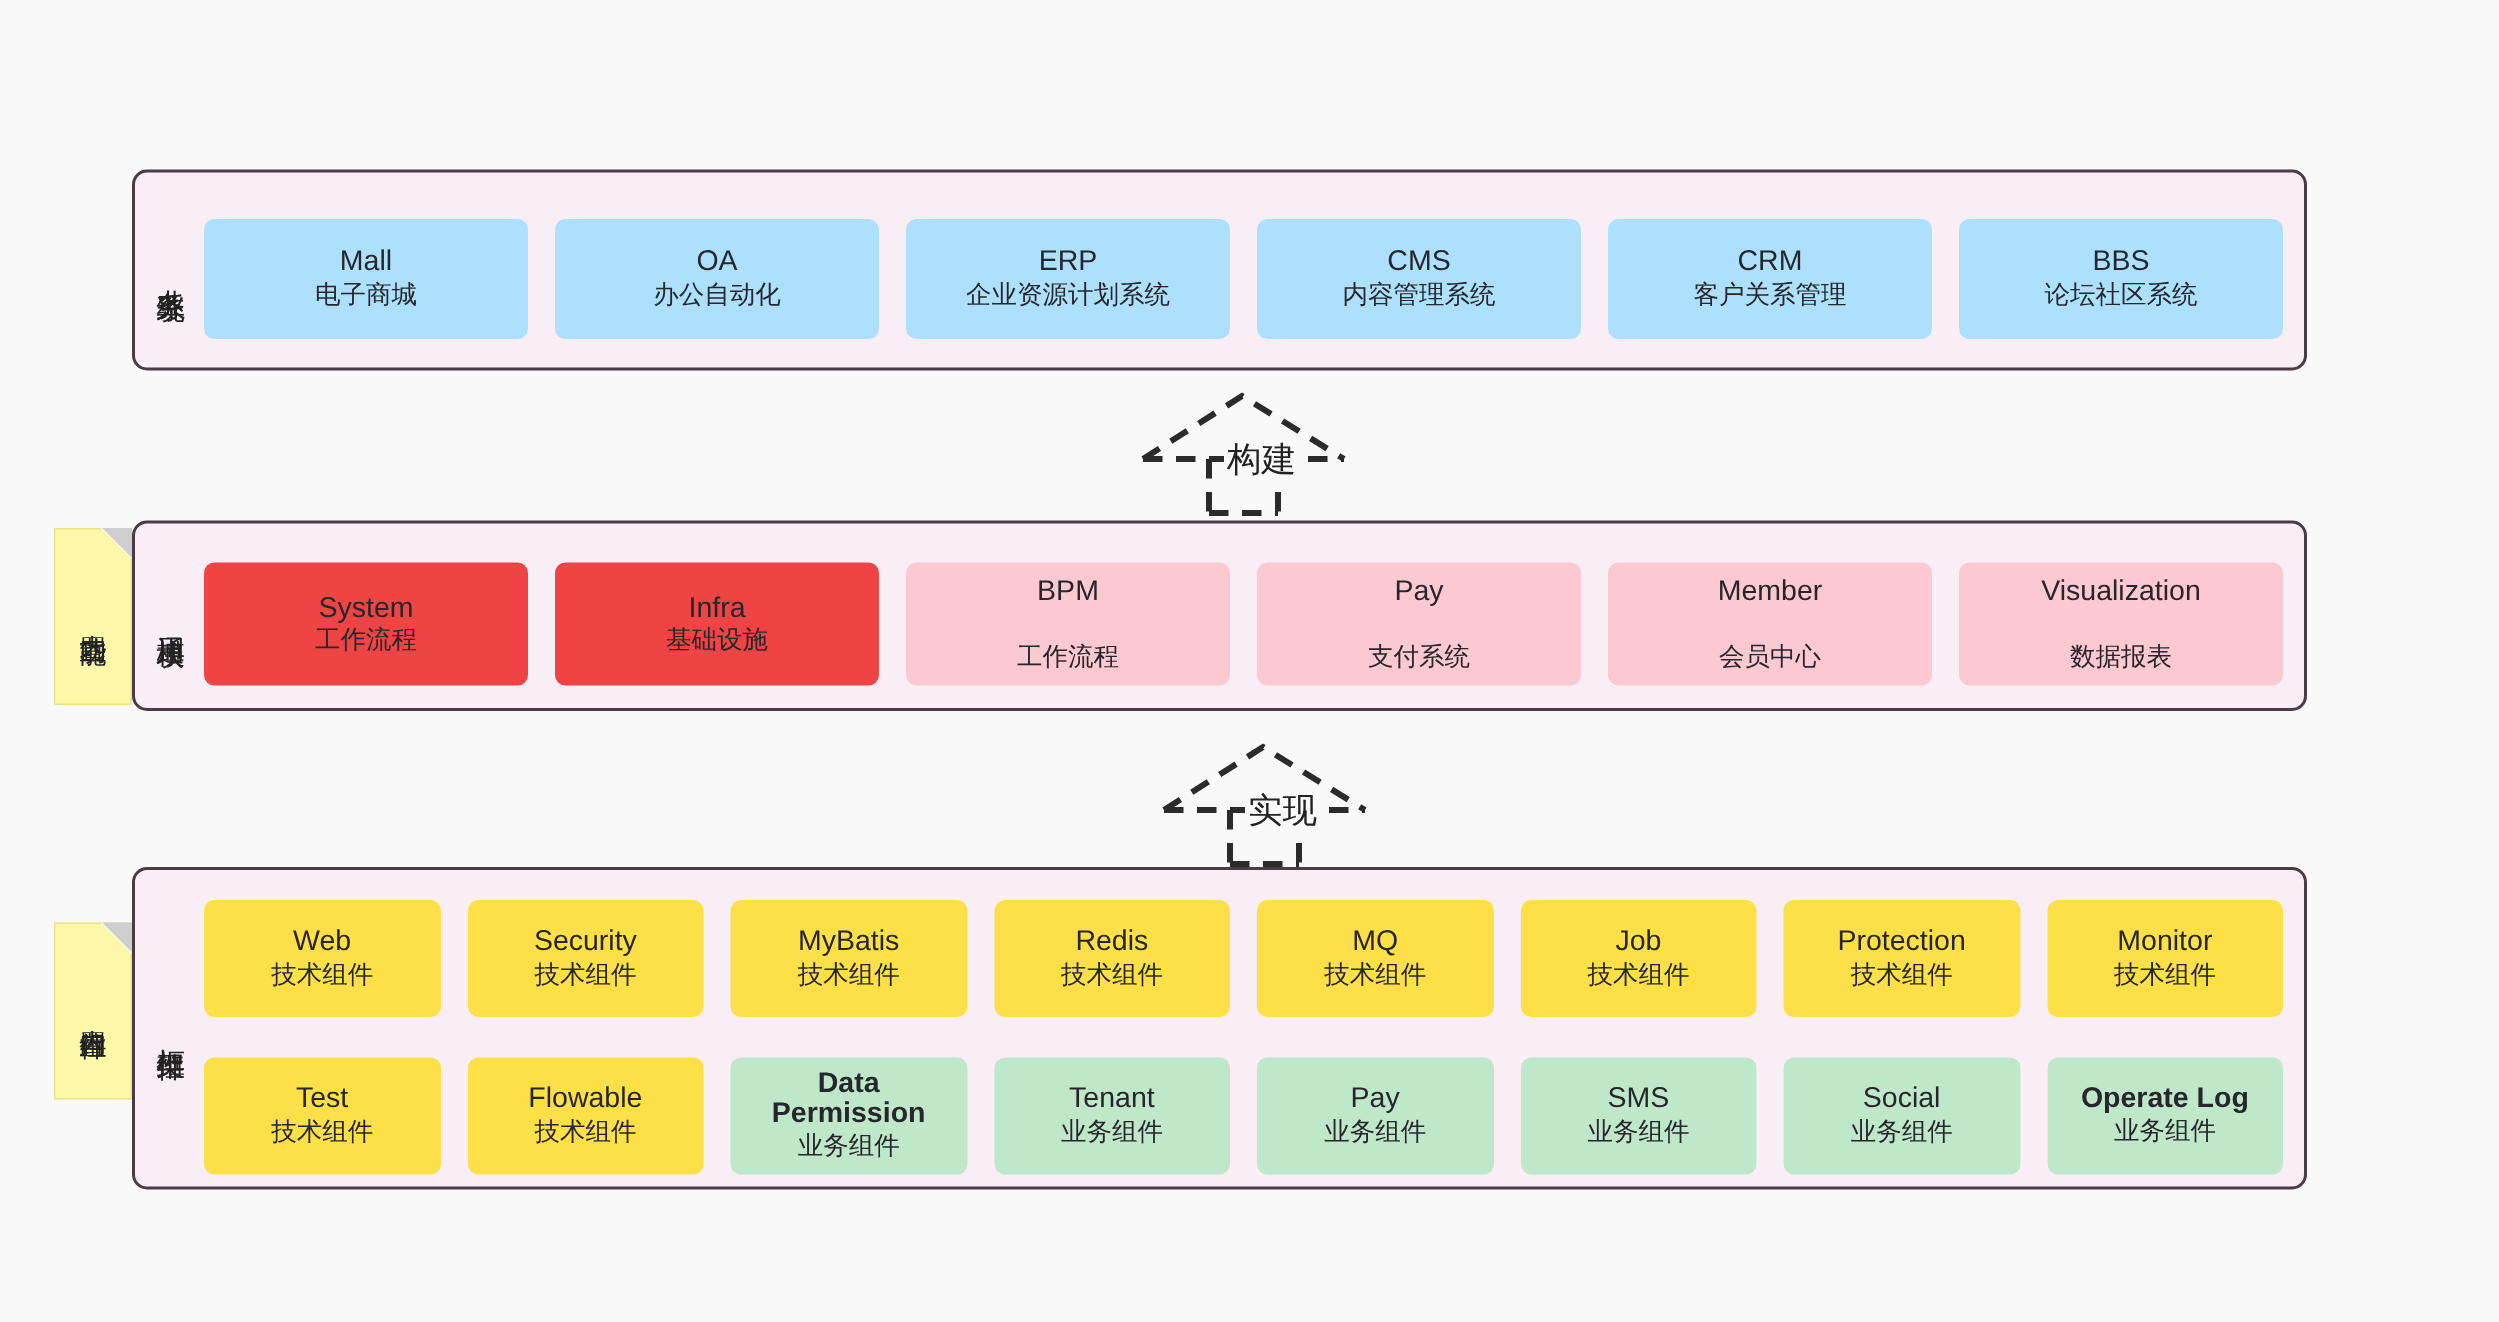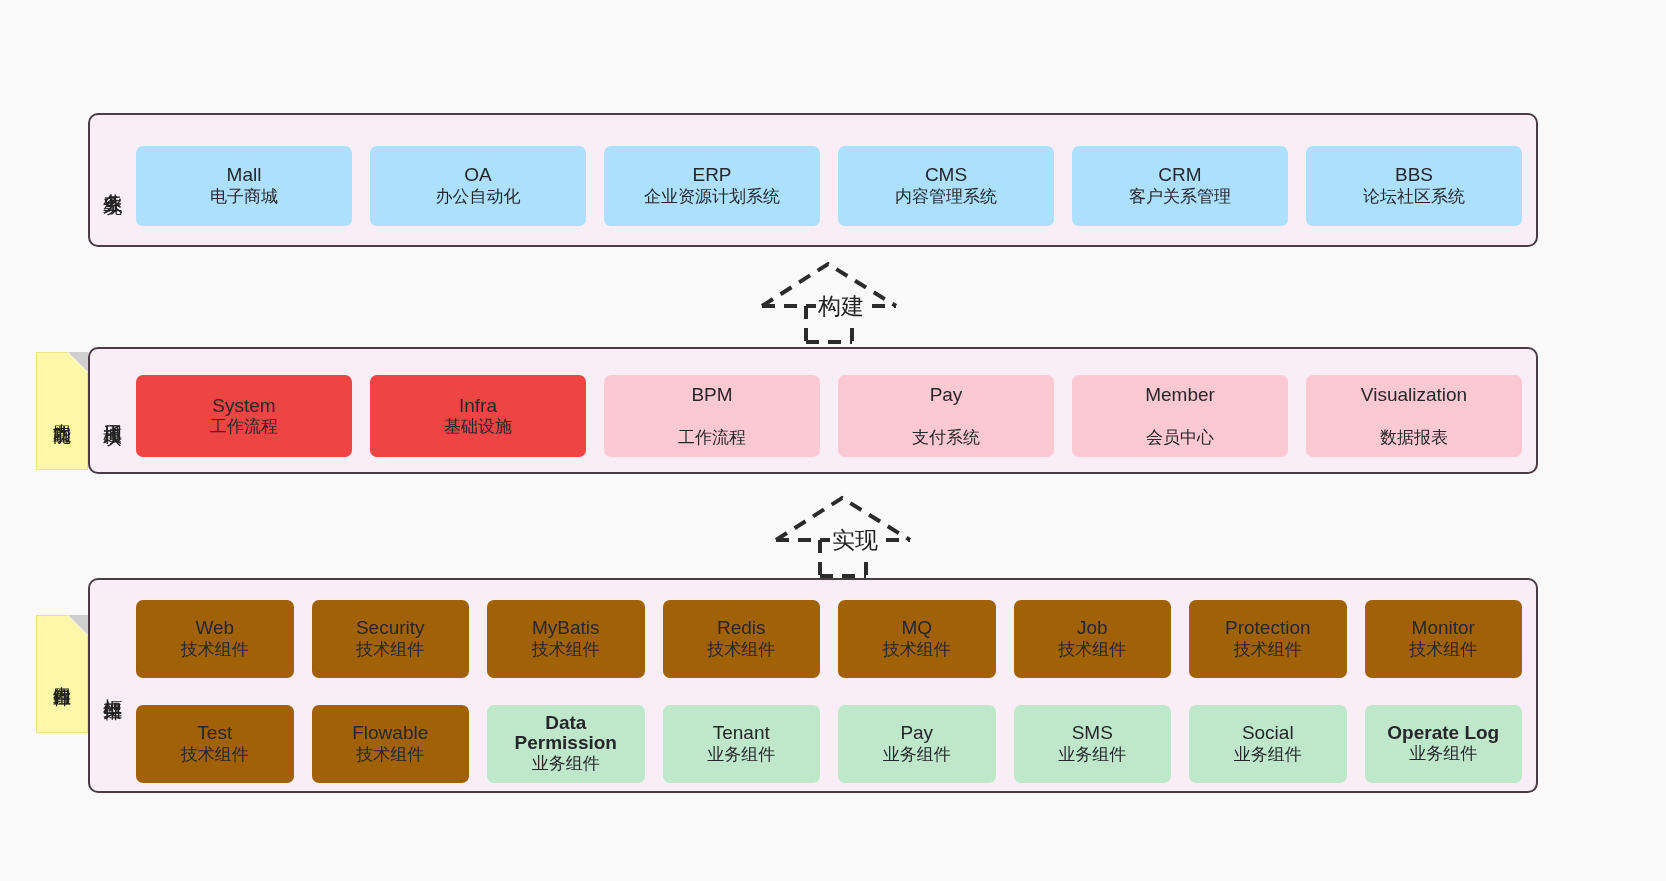--- a/index.html
+++ b/index.html
@@ -63,21 +63,21 @@
     padding: 4px 6px;
     margin-top: 11px;
   }
   .card .en { font-size: 19px; }
   .card .cn { font-size: 17px; }
   .card.two-line-en .en { line-height: 1.1; font-weight: bold; }
 
   .c-blue        { background: #ace0fd; height: 80px; }
   .c-red         { background: #ef4444; height: 82px; }
   .c-pink        { background: #fcc9d2; height: 82px; gap: 22px; }
-  .c-green       { background: #a16207; height: 78px; align-items: center; }
+  .c-green       { background: #fde047; height: 78px; align-items: center; }
   .c-green-light { background: #bfe8cb; height: 78px; }
 
   
   .note {
     position: absolute;
     width: 52px;
     background: #fcf8a8;
     border: 1px solid #e8e488;
     border-top-right-radius: 0;
     display: flex;

